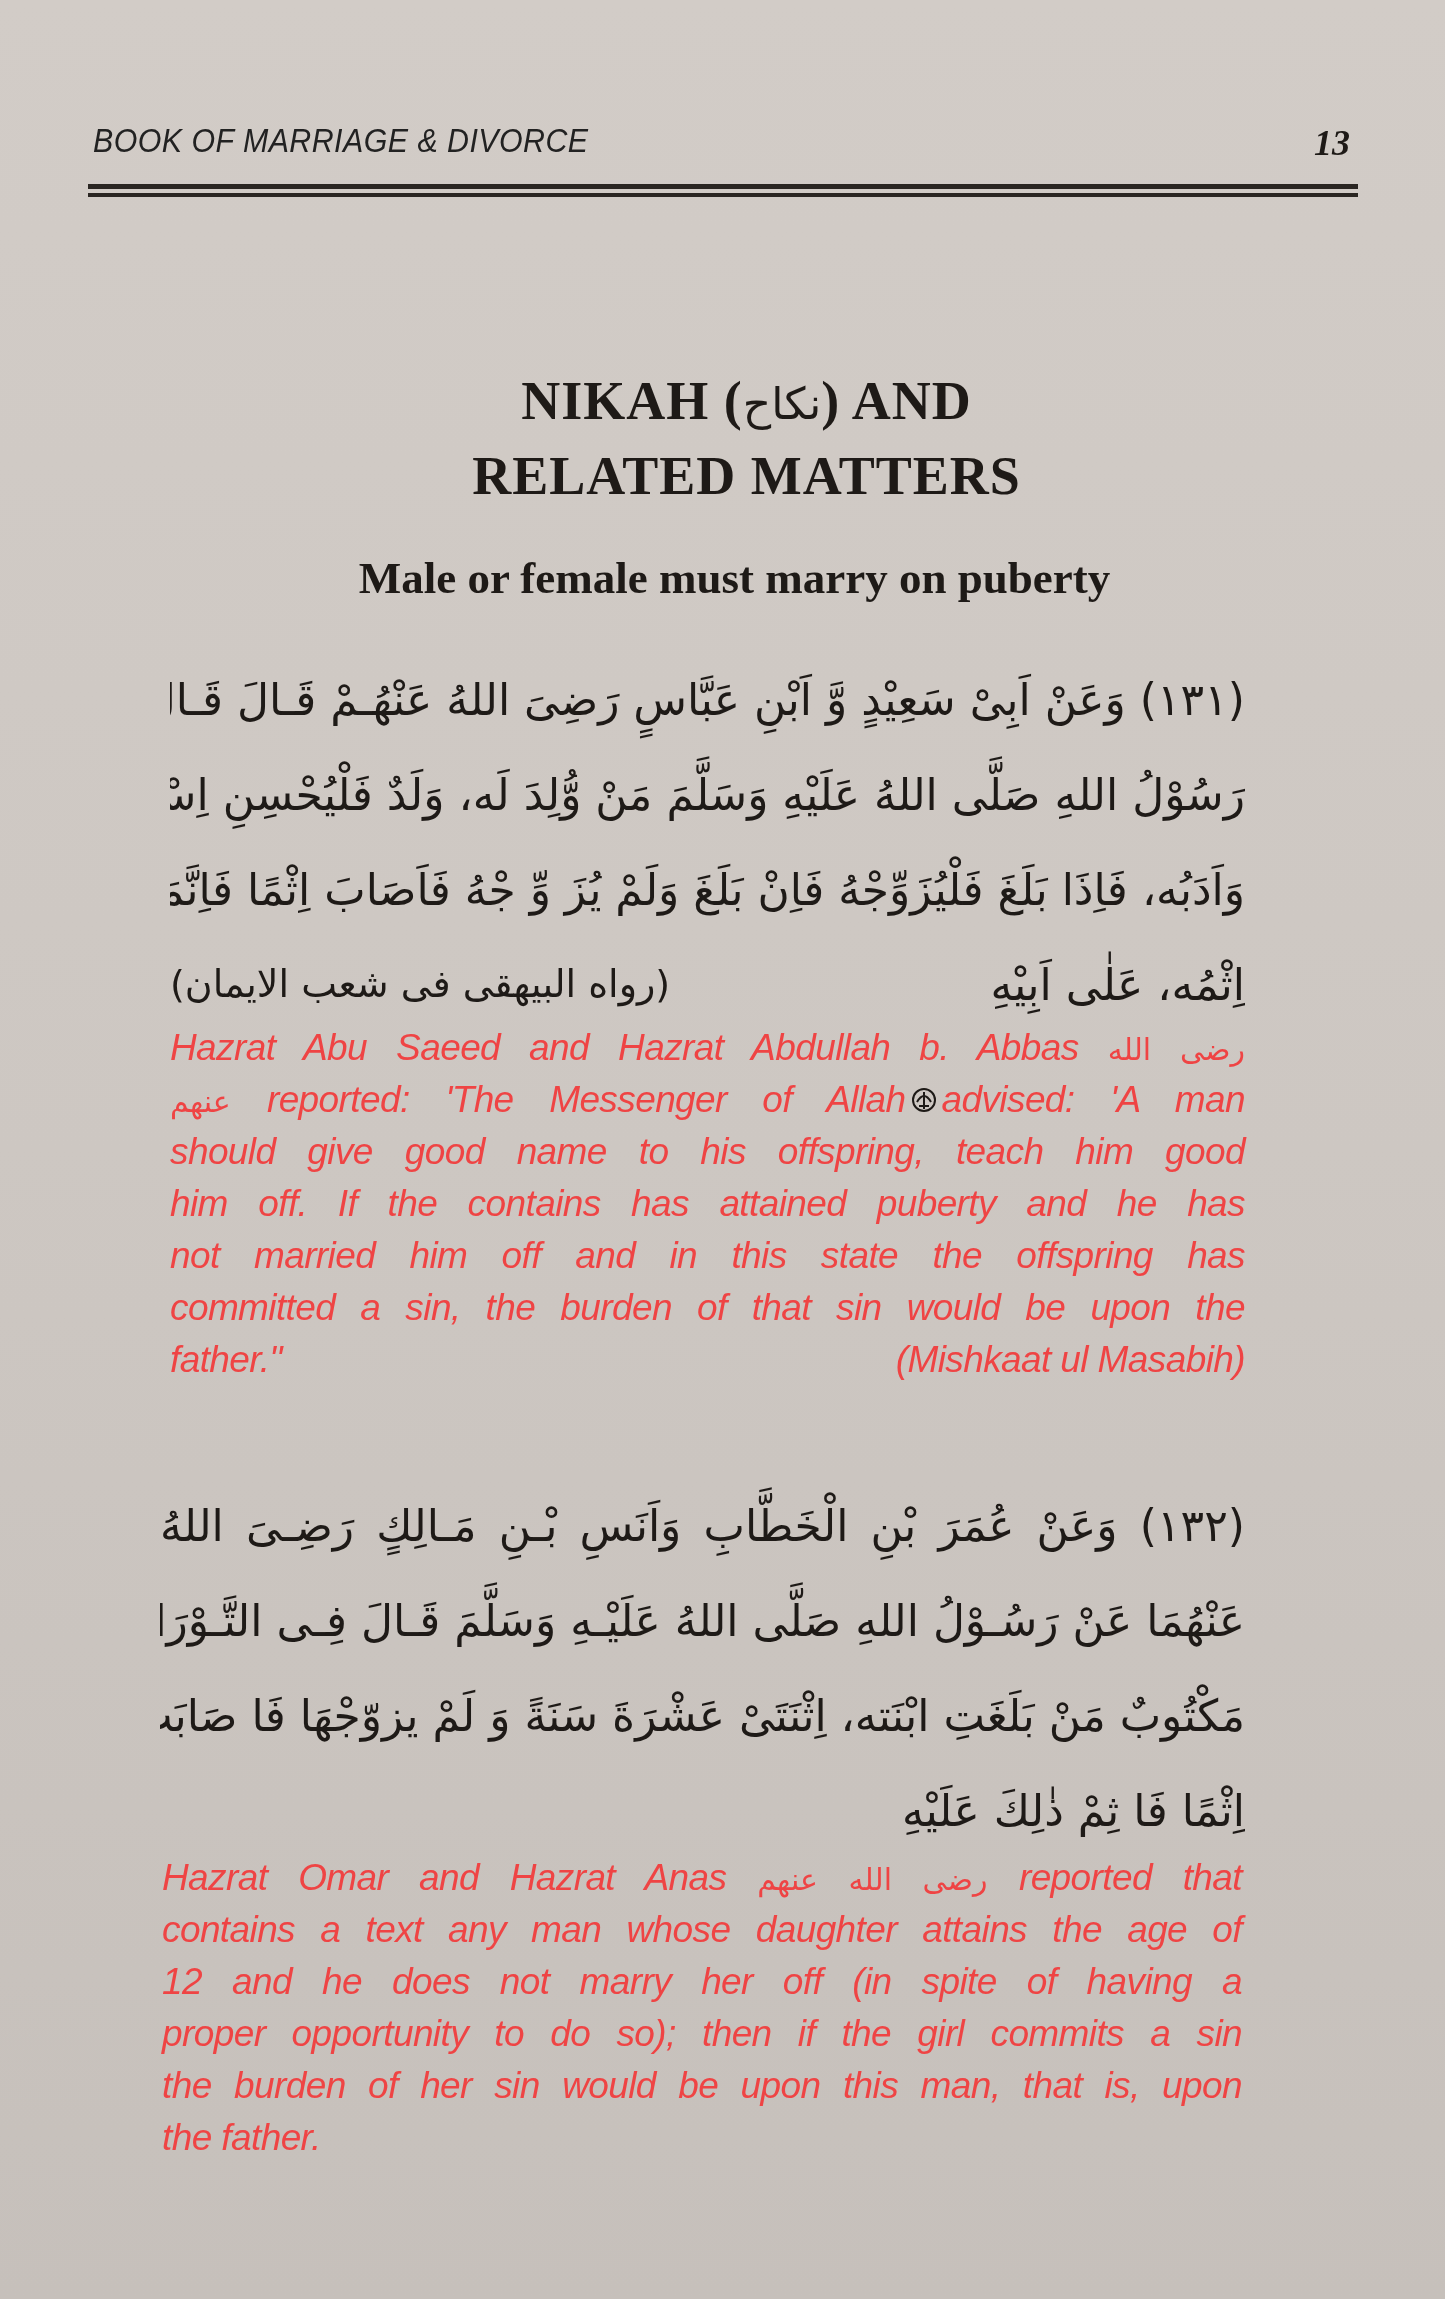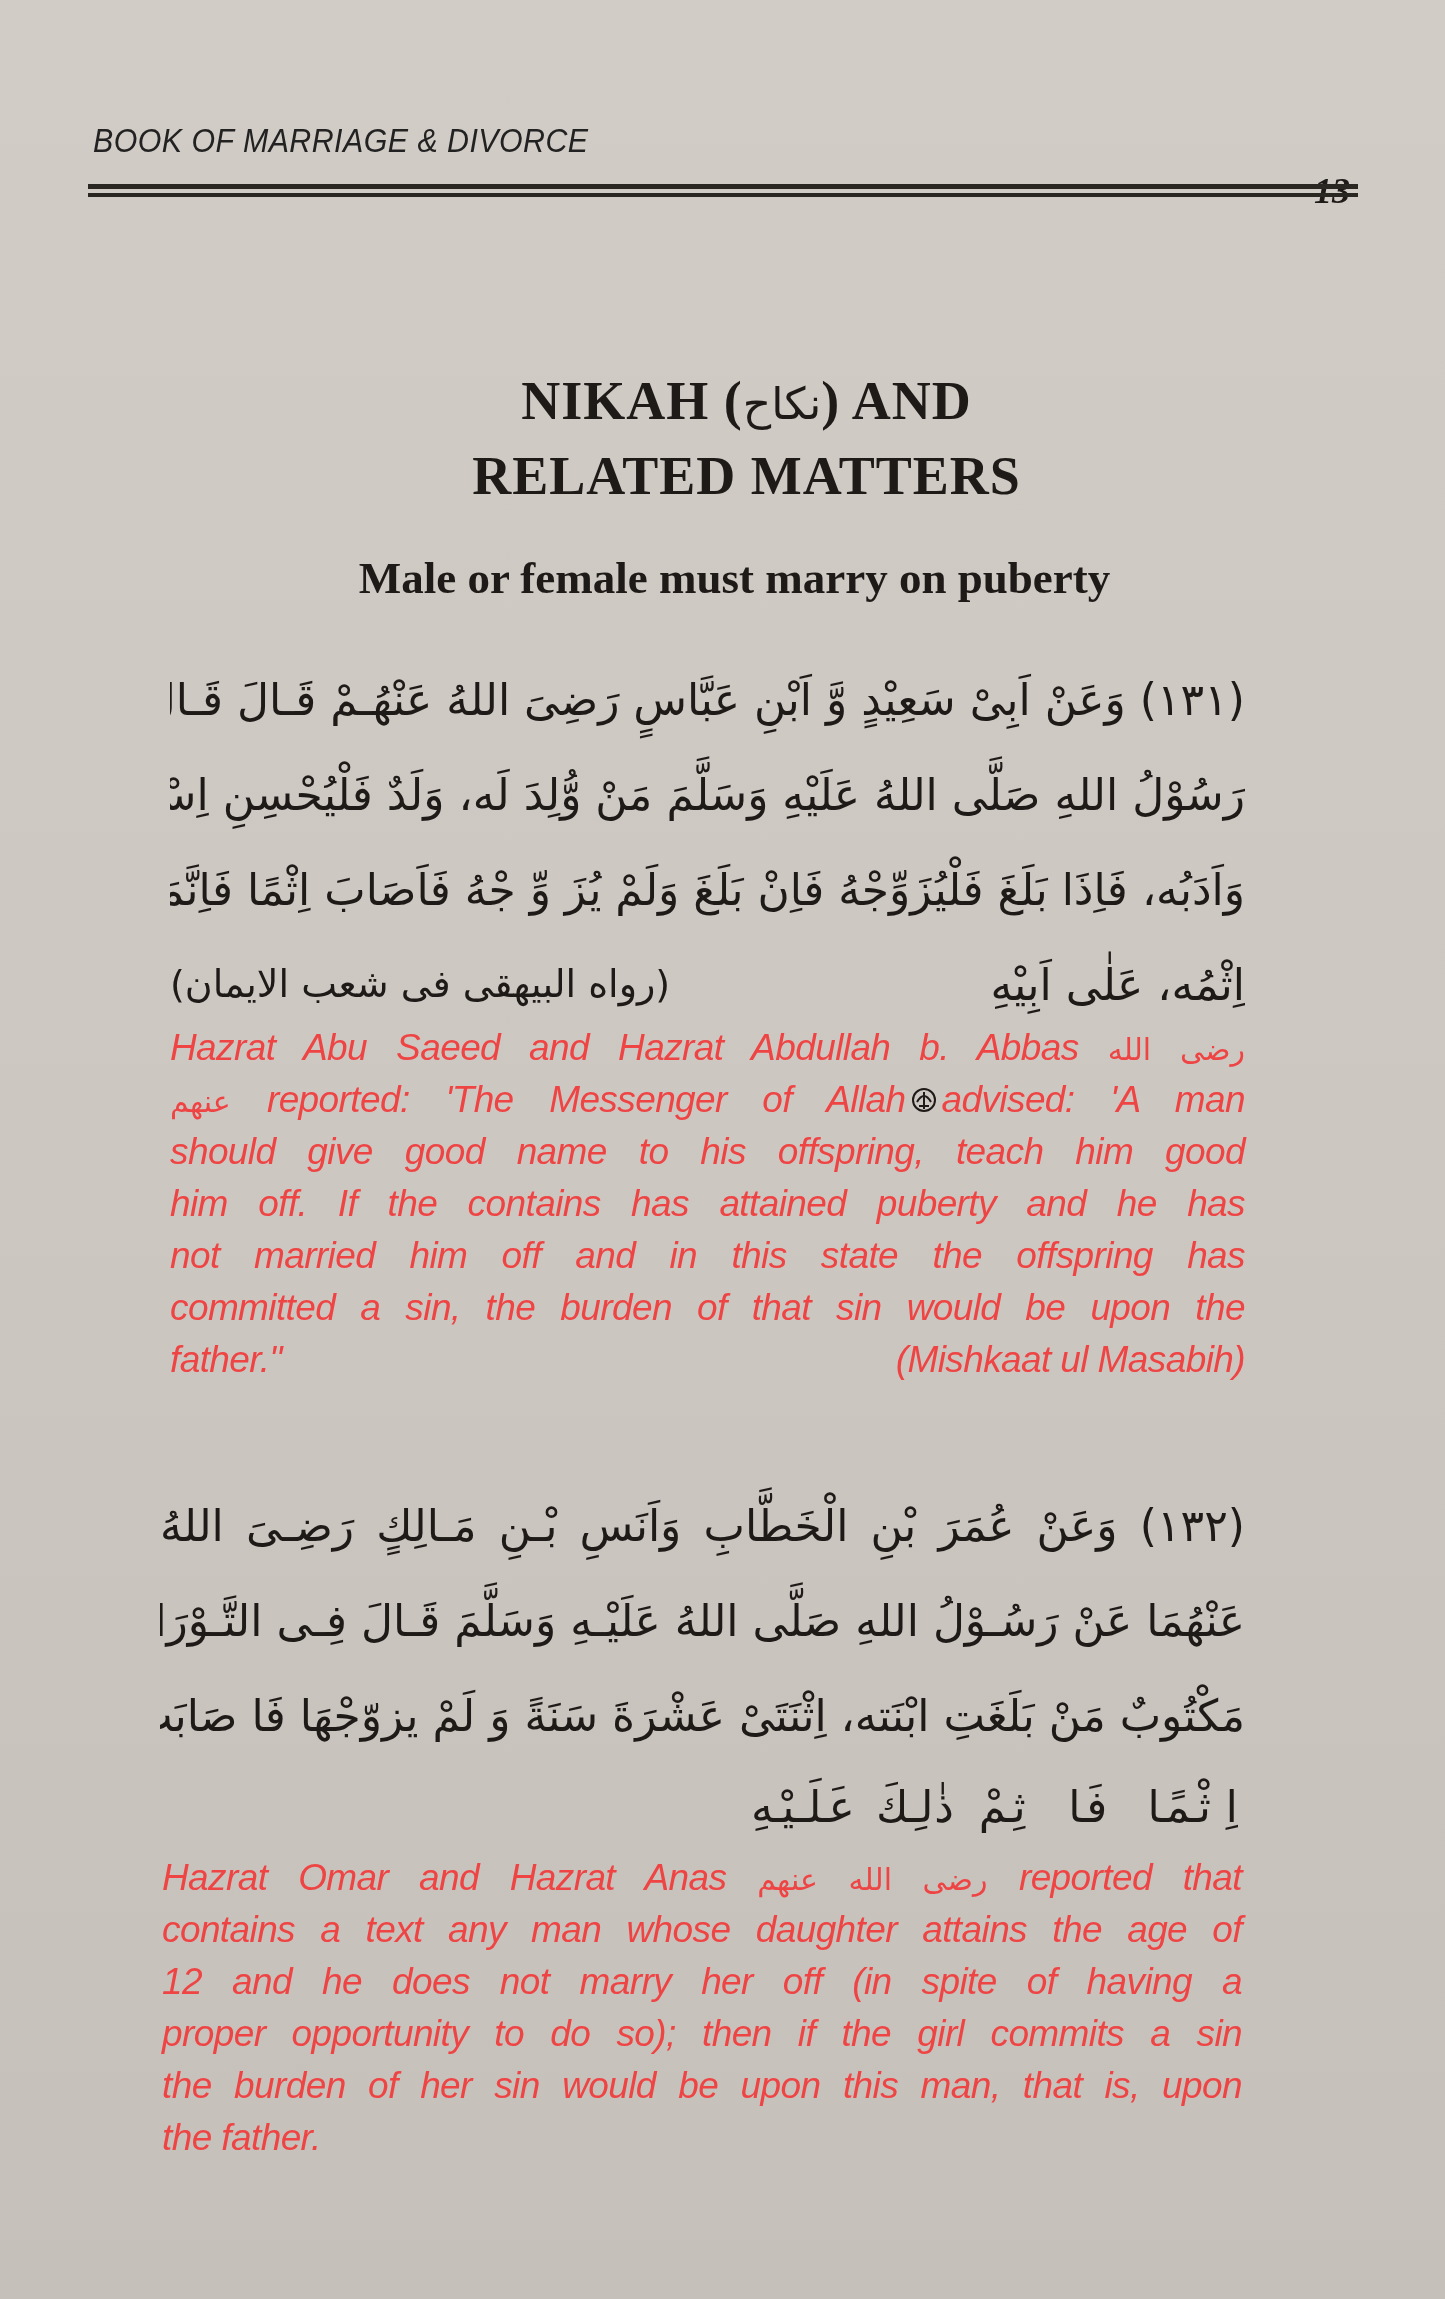--- a/index.html
+++ b/index.html
@@ -41,21 +41,20 @@
   }
   .page-number {
     position: absolute;
     right: 8px;
     top: 0;
     font-family: "Liberation Serif", serif;
     font-style: italic;
     font-size: 36px;
     font-weight: bold;
     color: #1e1a17;
-    margin-top: 48px;
   }
   .header-rule {
     position: absolute;
     left: 88px;
     top: 184px;
     width: 1270px;
     height: 5px;
     background: #2a2622;
   }
   .header-rule.second {
@@ -111,21 +110,20 @@
     overflow: hidden;
   }
   .arabic-line.last {
     text-align-last: right;
     display: flex;
     justify-content: space-between;
   }
   .arabic-line.short {
     text-align: right;
     text-align-last: right;
-    font-family: Liberation Mono, monospace;
   }
   .english-block {
     position: absolute;
     left: 170px;
     width: 1075px;
     font-family: "Liberation Sans", sans-serif;
     font-style: italic;
     font-size: 37px;
     color: #ef4444;
   }

